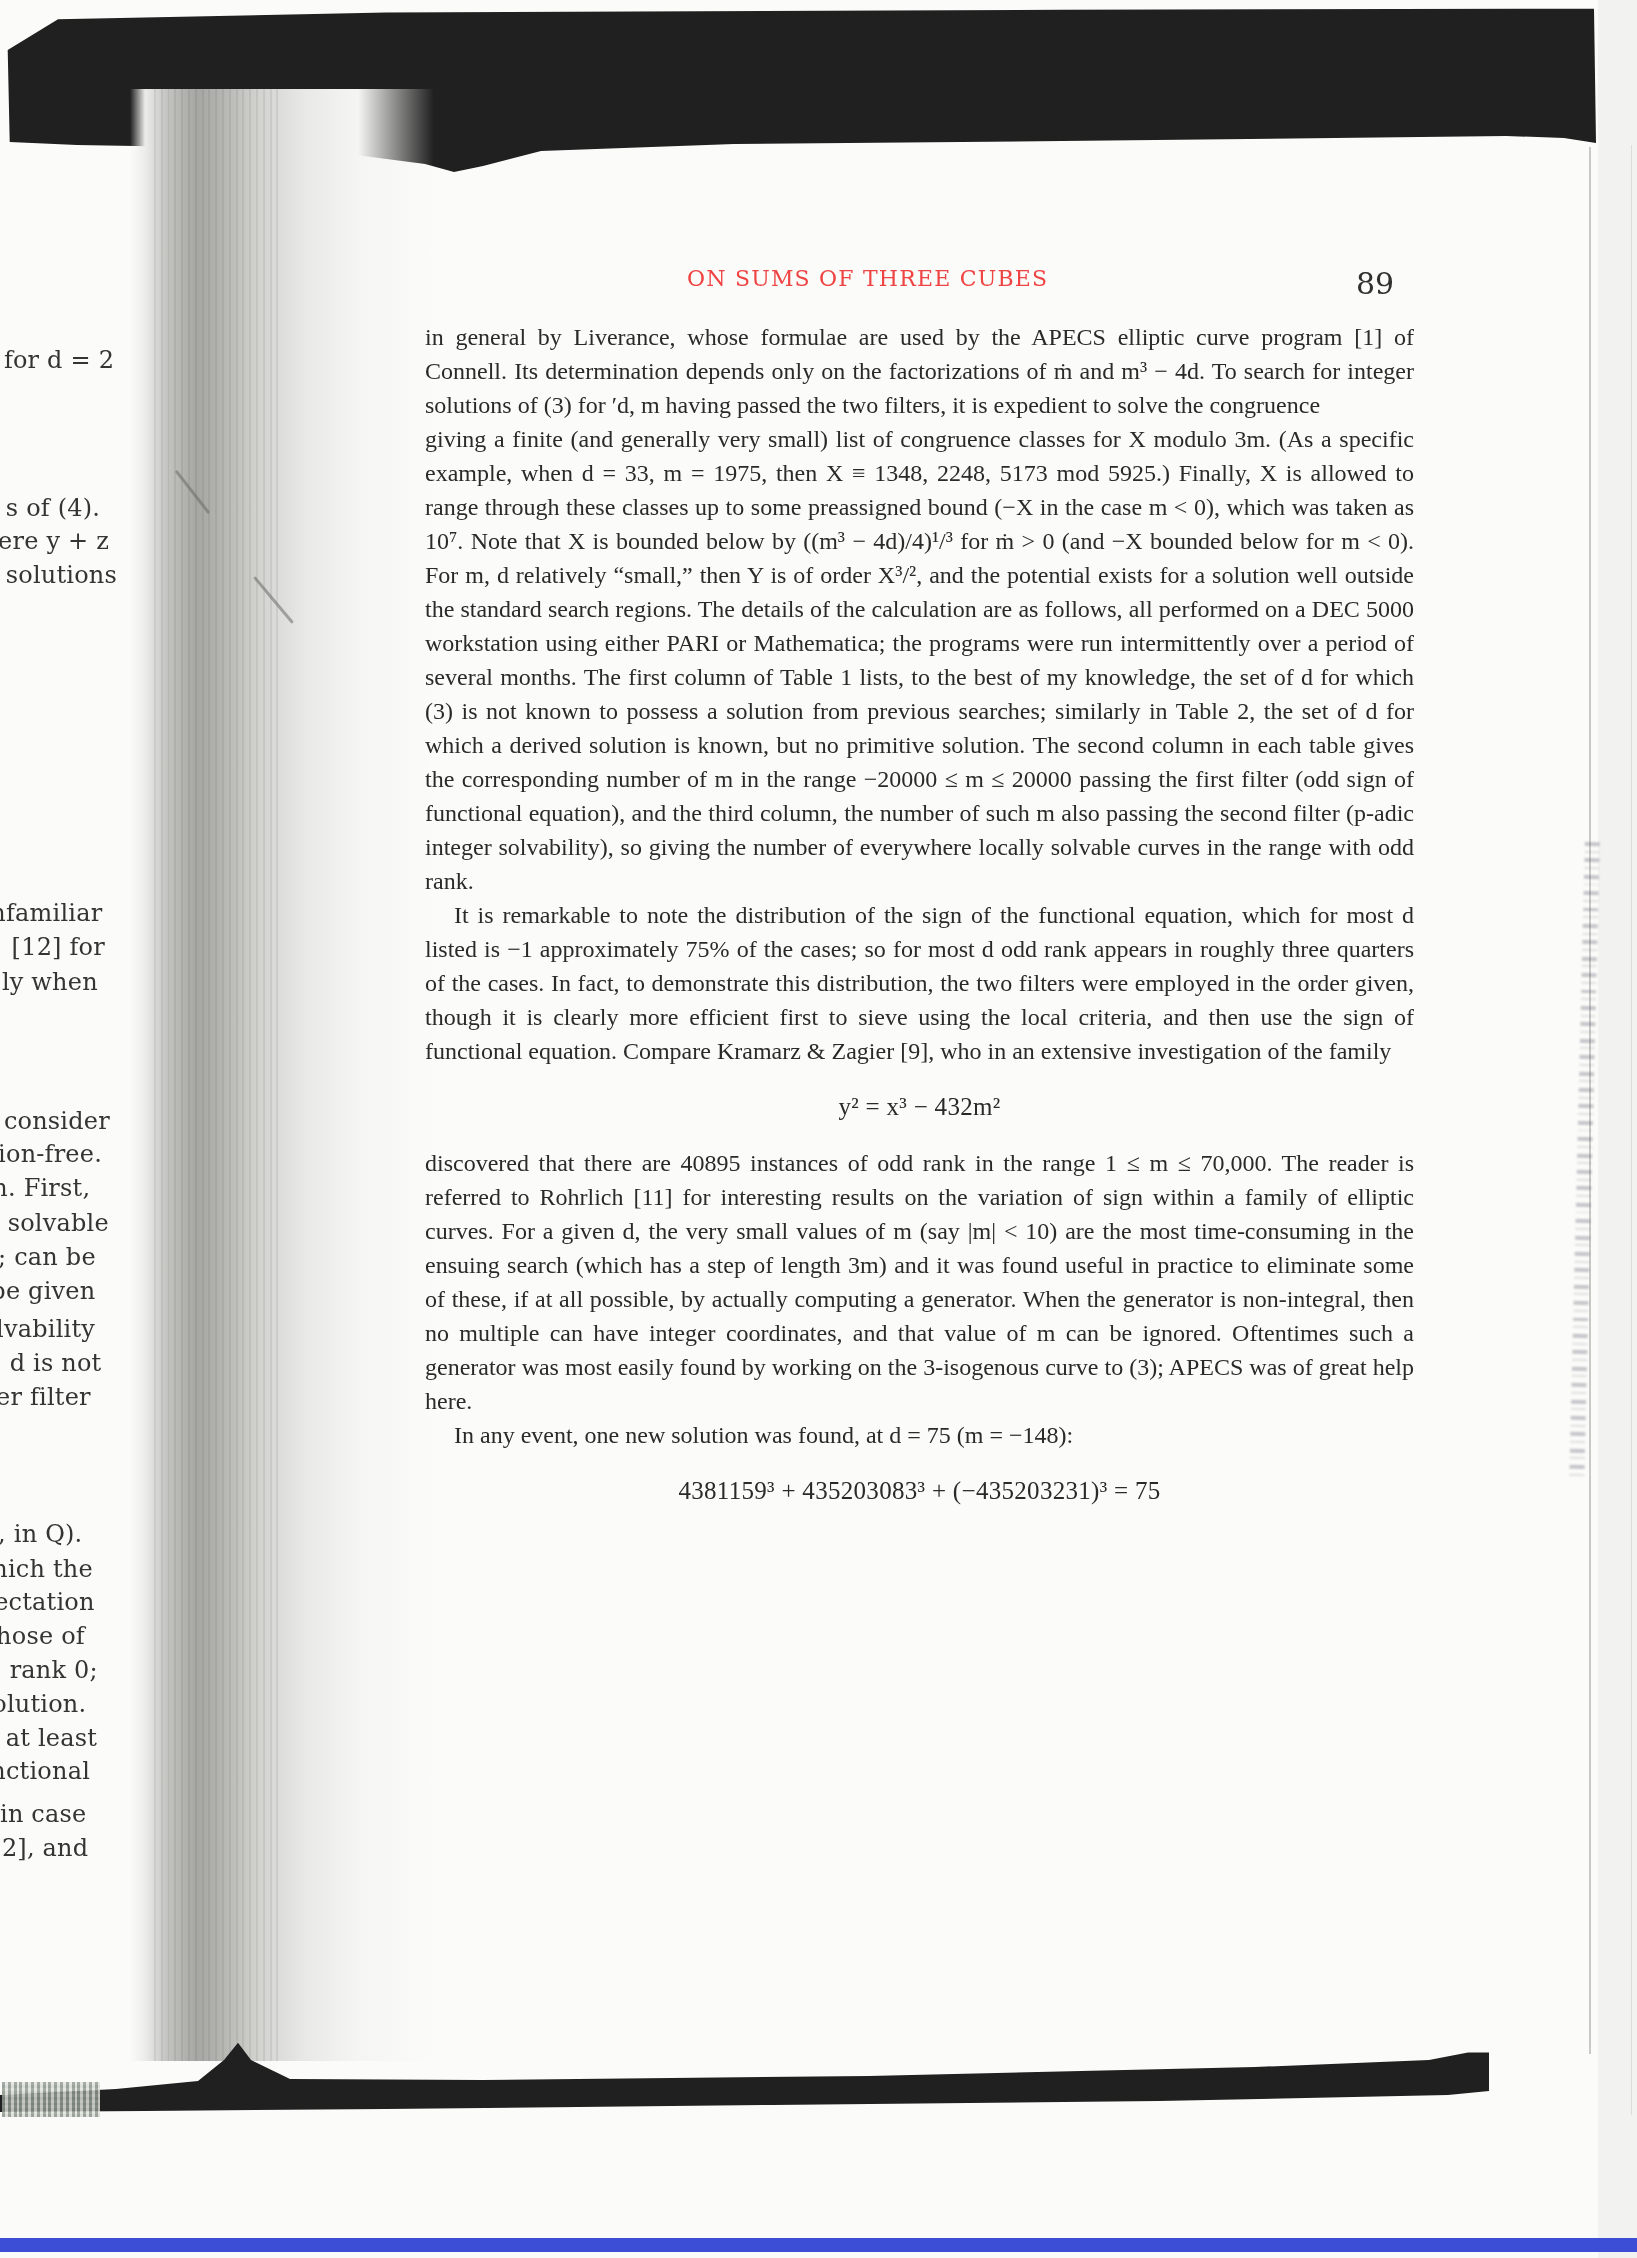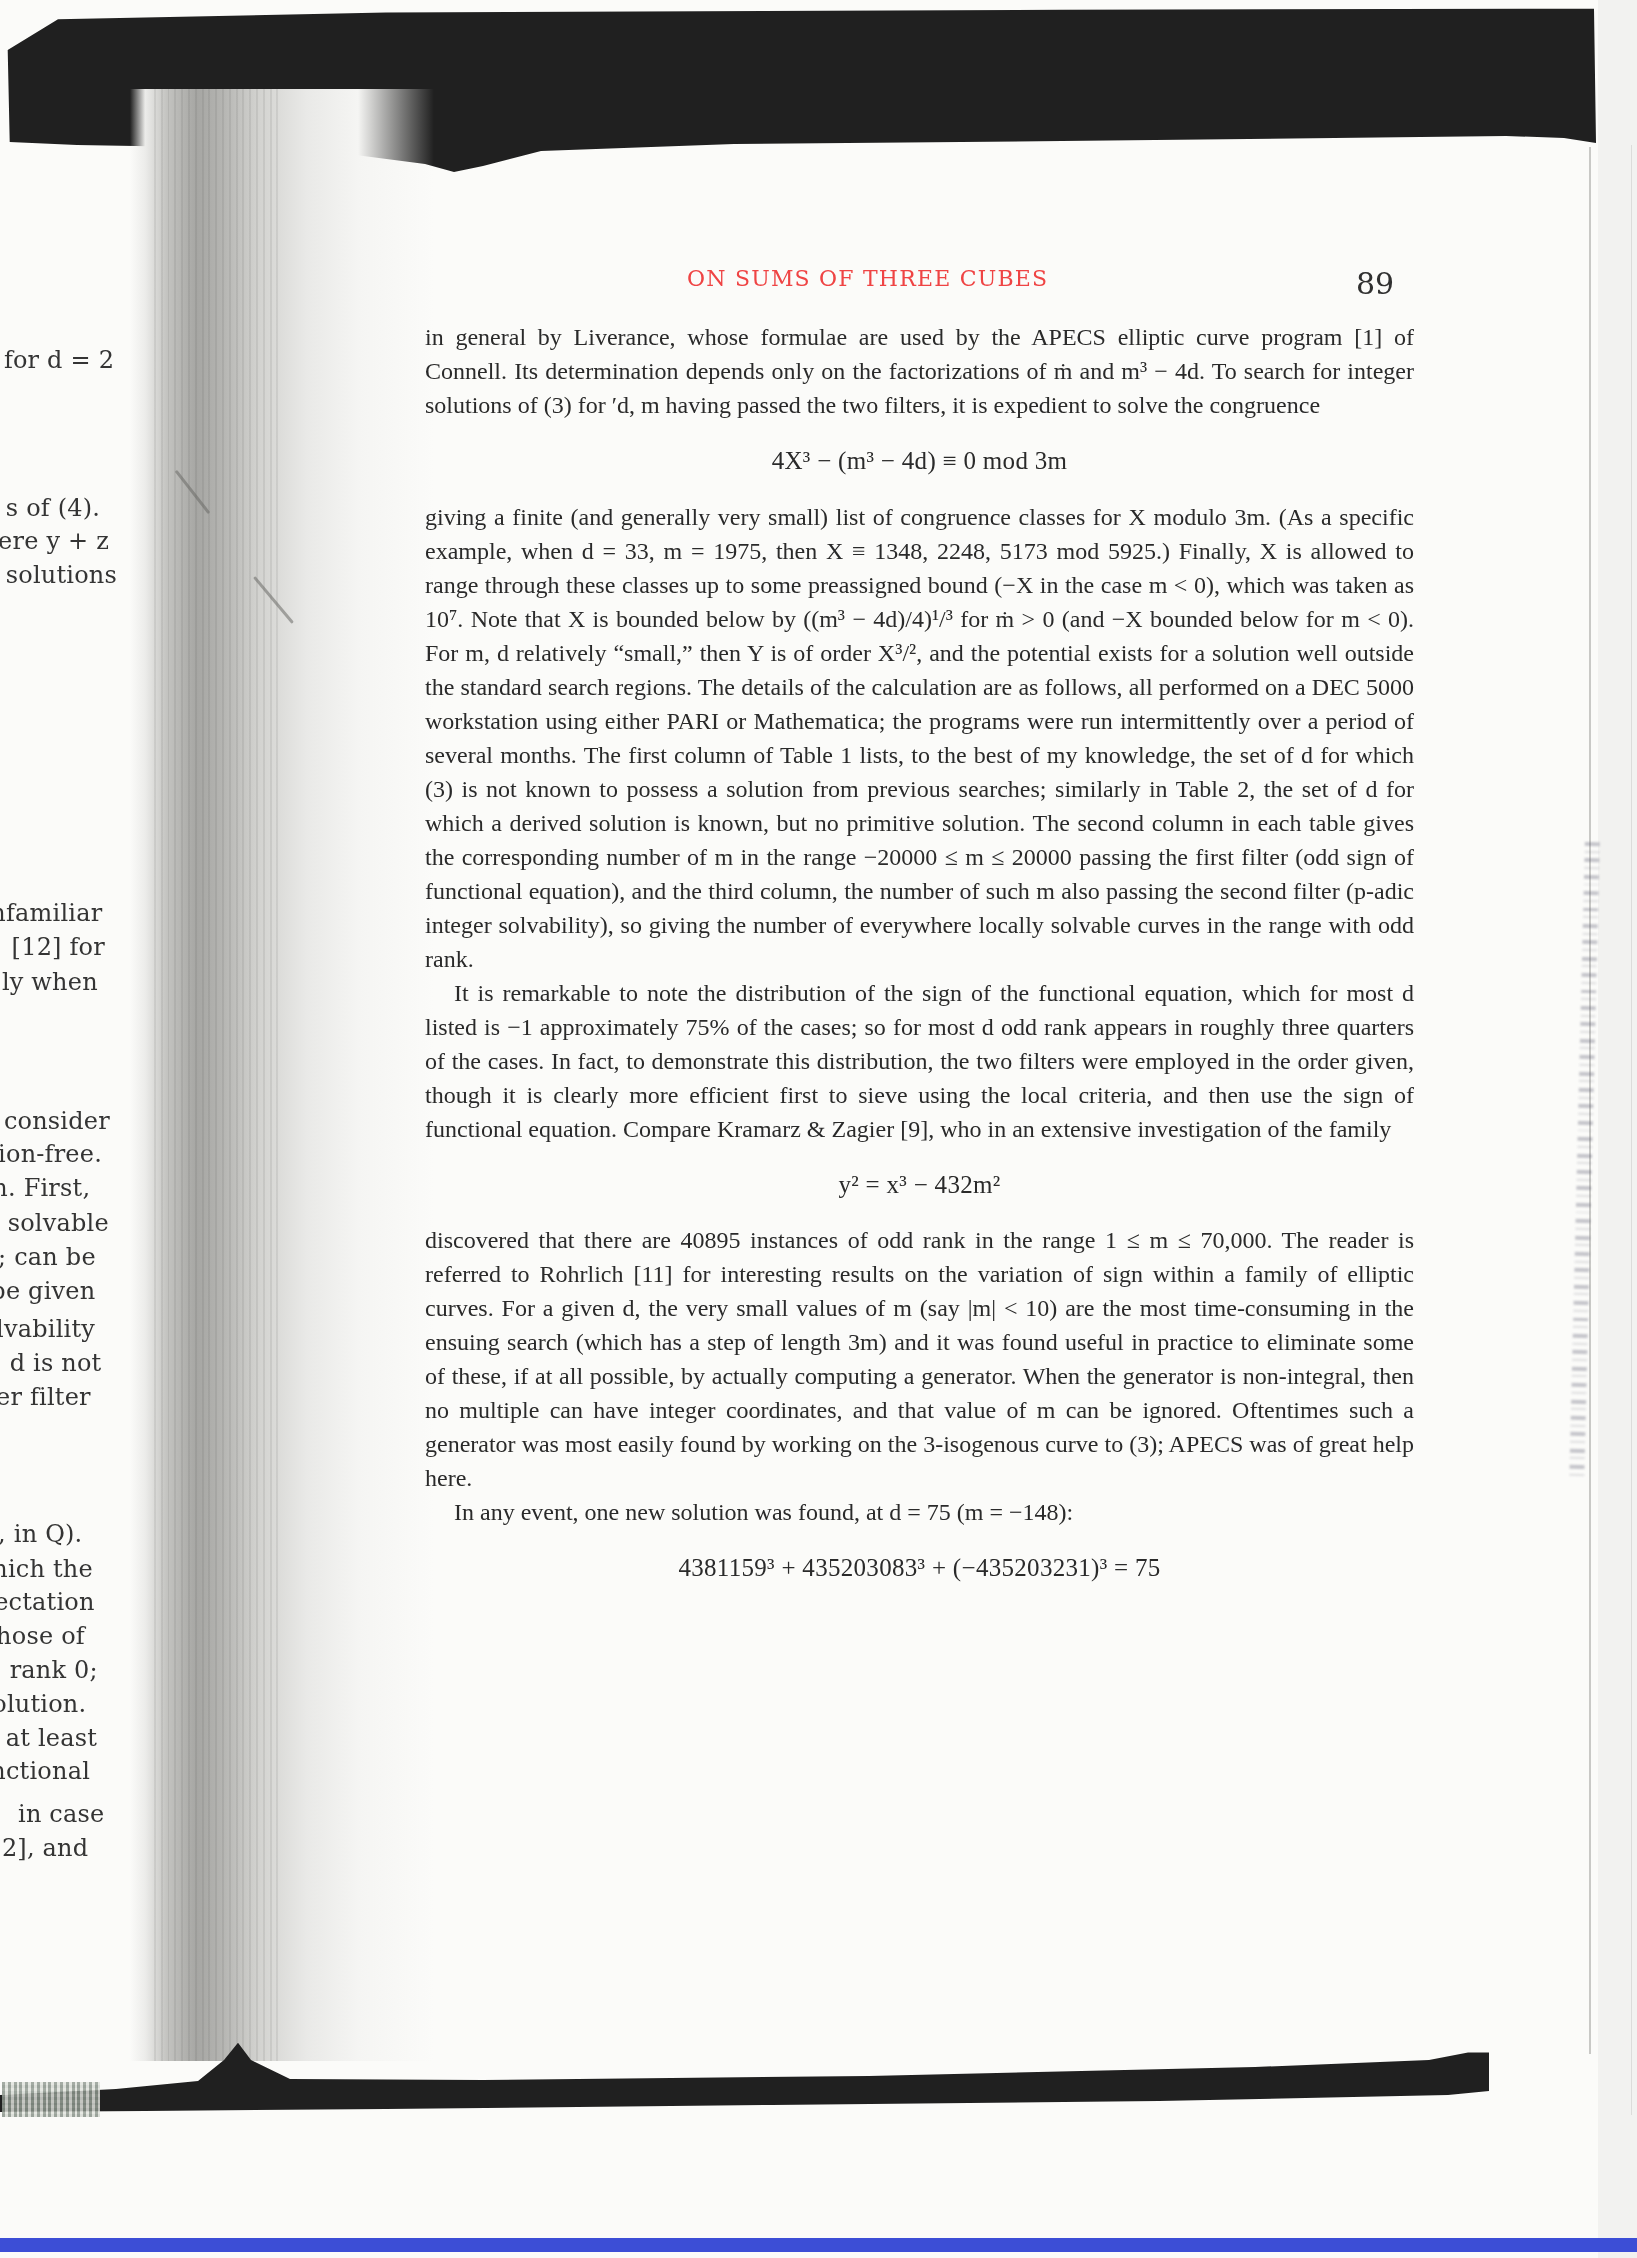--- a/index.html
+++ b/index.html
@@ -120,30 +120,29 @@
     <div class="frag" style="top:1343px;left:9.7px">d is not</div>
     <div class="frag" style="top:1377px;left:-3.9px">er filter</div>
     <div class="frag" style="top:1514px;left:-1.9px">, in Q).</div>
     <div class="frag" style="top:1549px;left:-7.7px">hich the</div>
     <div class="frag" style="top:1582px;left:-5.8px">ectation</div>
     <div class="frag" style="top:1616px;left:-3.9px">hose of</div>
     <div class="frag" style="top:1650px;left:9.7px">rank 0;</div>
     <div class="frag" style="top:1684px;left:-7.7px">olution.</div>
     <div class="frag" style="top:1718px;left:5.8px">at least</div>
     <div class="frag" style="top:1751px;left:-9.7px">nctional</div>
-    <div class="frag" style="top:1794px;left:18px">in case</div>
+    <div class="frag" style="top:1794px;left:0">in case</div>
     <div class="frag" style="top:1828px;left:1.9px">2], and</div>
   </div>
 
   <div class="running-title">ON SUMS OF THREE CUBES</div>
   <div class="page-number">89</div>
 
   <div class="body-col">
     <p class="para">in general by Liverance, whose formulae are used by the APECS elliptic curve program [1] of Connell. Its determination depends only on the factorizations of ṁ and m³ − 4d. To search for integer solutions of (3) for ′d, m having passed the two filters, it is expedient to solve the congruence</p>
-    <div class="equation">4X³ − (m³ − 4d) ≡ 0 mod 3m</div>
     <p class="para">giving a finite (and generally very small) list of congruence classes for X modulo 3m.  (As a specific example, when d = 33, m = 1975, then X ≡ 1348, 2248, 5173 mod 5925.) Finally, X is allowed to range through these classes up to some preassigned bound (−X in the case m &lt; 0), which was taken as 10⁷.  Note that X is bounded below by ((m³ − 4d)/4)¹/³ for ṁ &gt; 0 (and −X bounded below for m &lt; 0).  For m, d relatively “small,” then Y is of order X³/², and the potential exists for a solution well outside the standard search regions.  The details of the calculation are as follows, all performed on a DEC 5000 workstation using either PARI or Mathematica; the programs were run intermittently over a period of several months.  The first column of Table 1 lists, to the best of my knowledge, the set of d for which (3) is not known to possess a solution from previous searches; similarly in Table 2, the set of d for which a derived solution is known, but no primitive solution.  The second column in each table gives the corresponding number of m in the range −20000 ≤ m ≤ 20000 passing the first filter (odd sign of functional equation), and the third column, the number of such m also passing the second filter (p-adic integer solvability), so giving the number of everywhere locally solvable curves in the range with odd rank.</p>
     <p class="para indent">It is remarkable to note the distribution of the sign of the functional equation, which for most d listed is −1 approximately 75% of the cases; so for most d odd rank appears in roughly three quarters of the cases.  In fact, to demonstrate this distribution, the two filters were employed in the order given, though it is clearly more efficient first to sieve using the local criteria, and then use the sign of functional equation.  Compare Kramarz &amp; Zagier [9], who in an extensive investigation of the family</p>
     <div class="equation">y² = x³ − 432m²</div>
     <p class="para">discovered that there are 40895 instances of odd rank in the range 1 ≤ m ≤ 70,000.  The reader is referred to Rohrlich [11] for interesting results on the variation of sign within a family of elliptic curves.  For a given d, the very small values of m (say |m| &lt; 10) are the most time-consuming in the ensuing search (which has a step of length 3m) and it was found useful in practice to eliminate some of these, if at all possible, by actually computing a generator.  When the generator is non-integral, then no multiple can have integer coordinates, and that value of m can be ignored.  Oftentimes such a generator was most easily found by working on the 3-isogenous curve to (3); APECS was of great help here.</p>
     <p class="para indent">In any event, one new solution was found, at d = 75 (m = −148):</p>
     <div class="equation">4381159³ + 435203083³ + (−435203231)³ = 75</div>
   </div>
 
   <div class="right-strip"></div>
   <div class="edge-line e1"></div>

